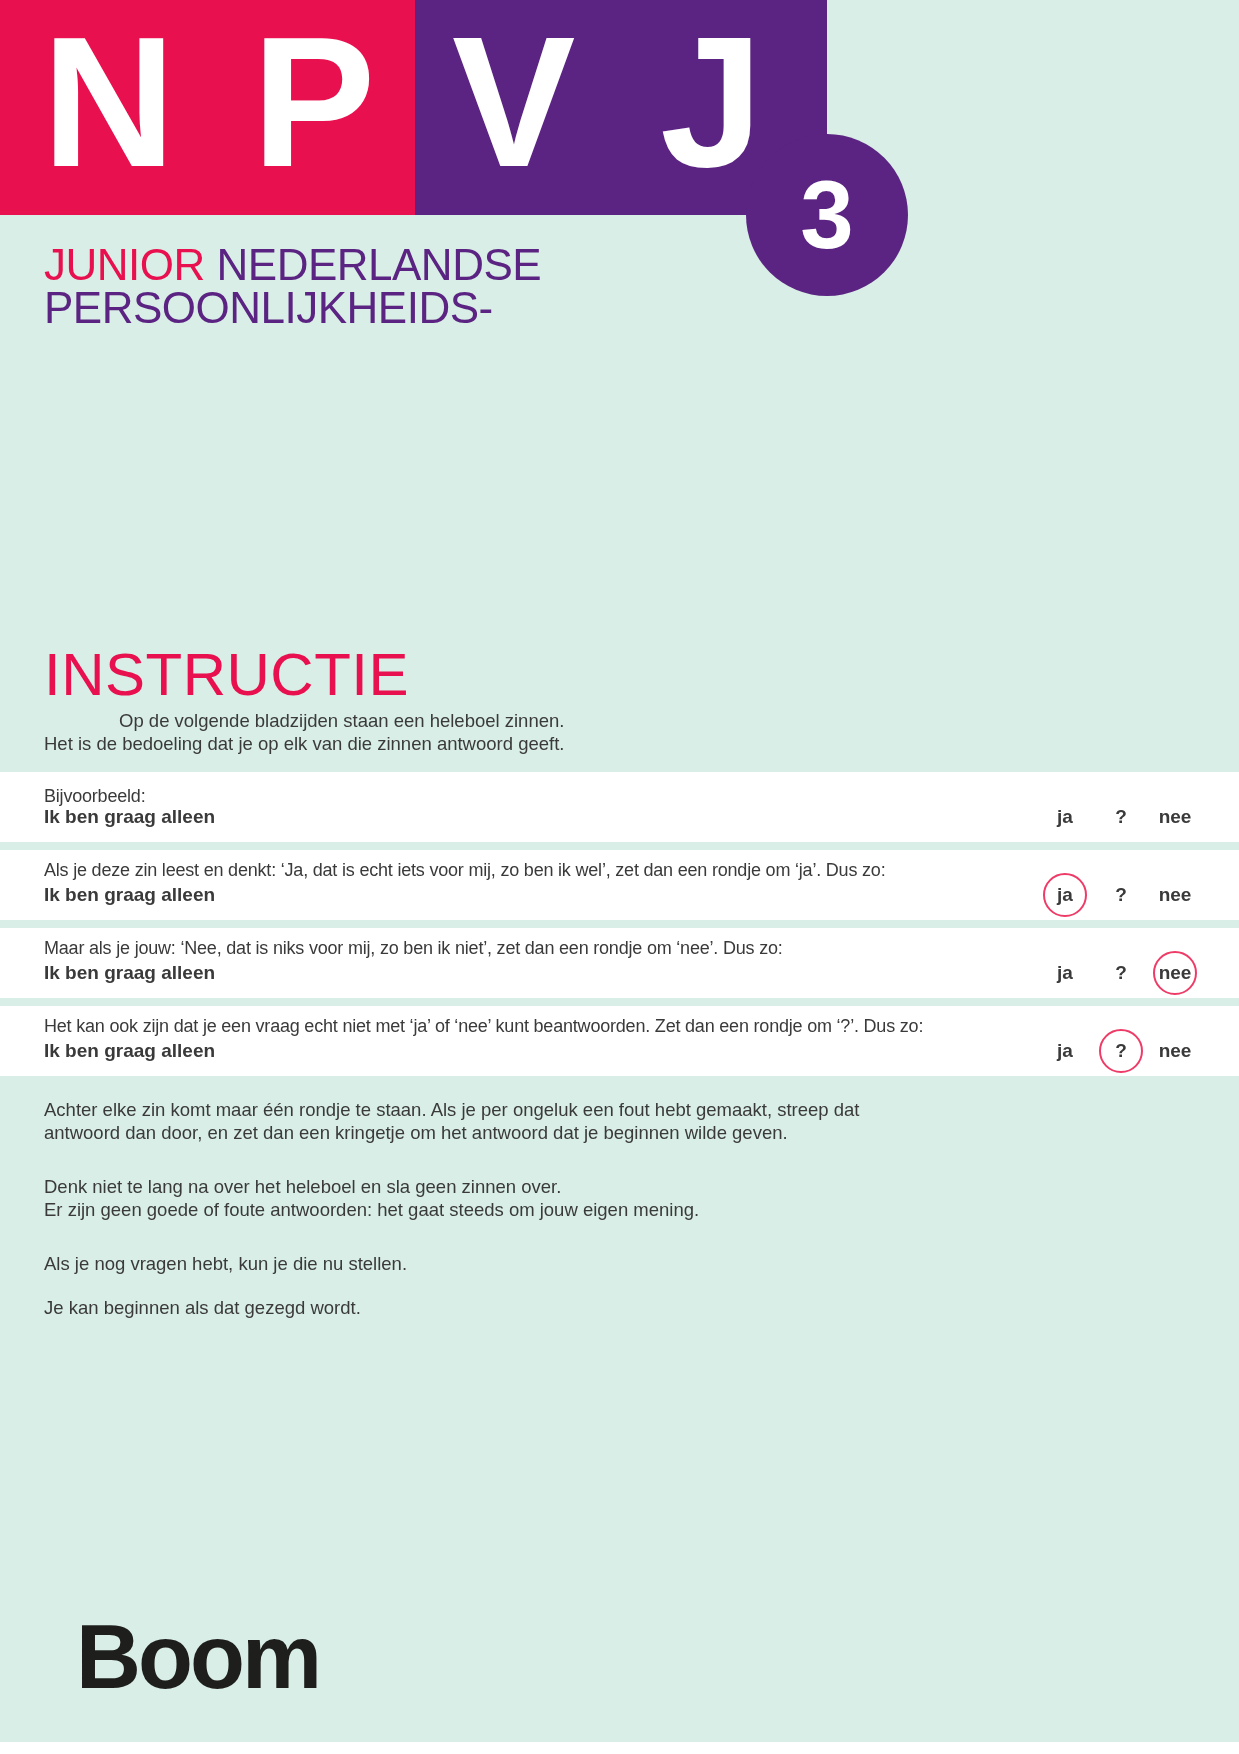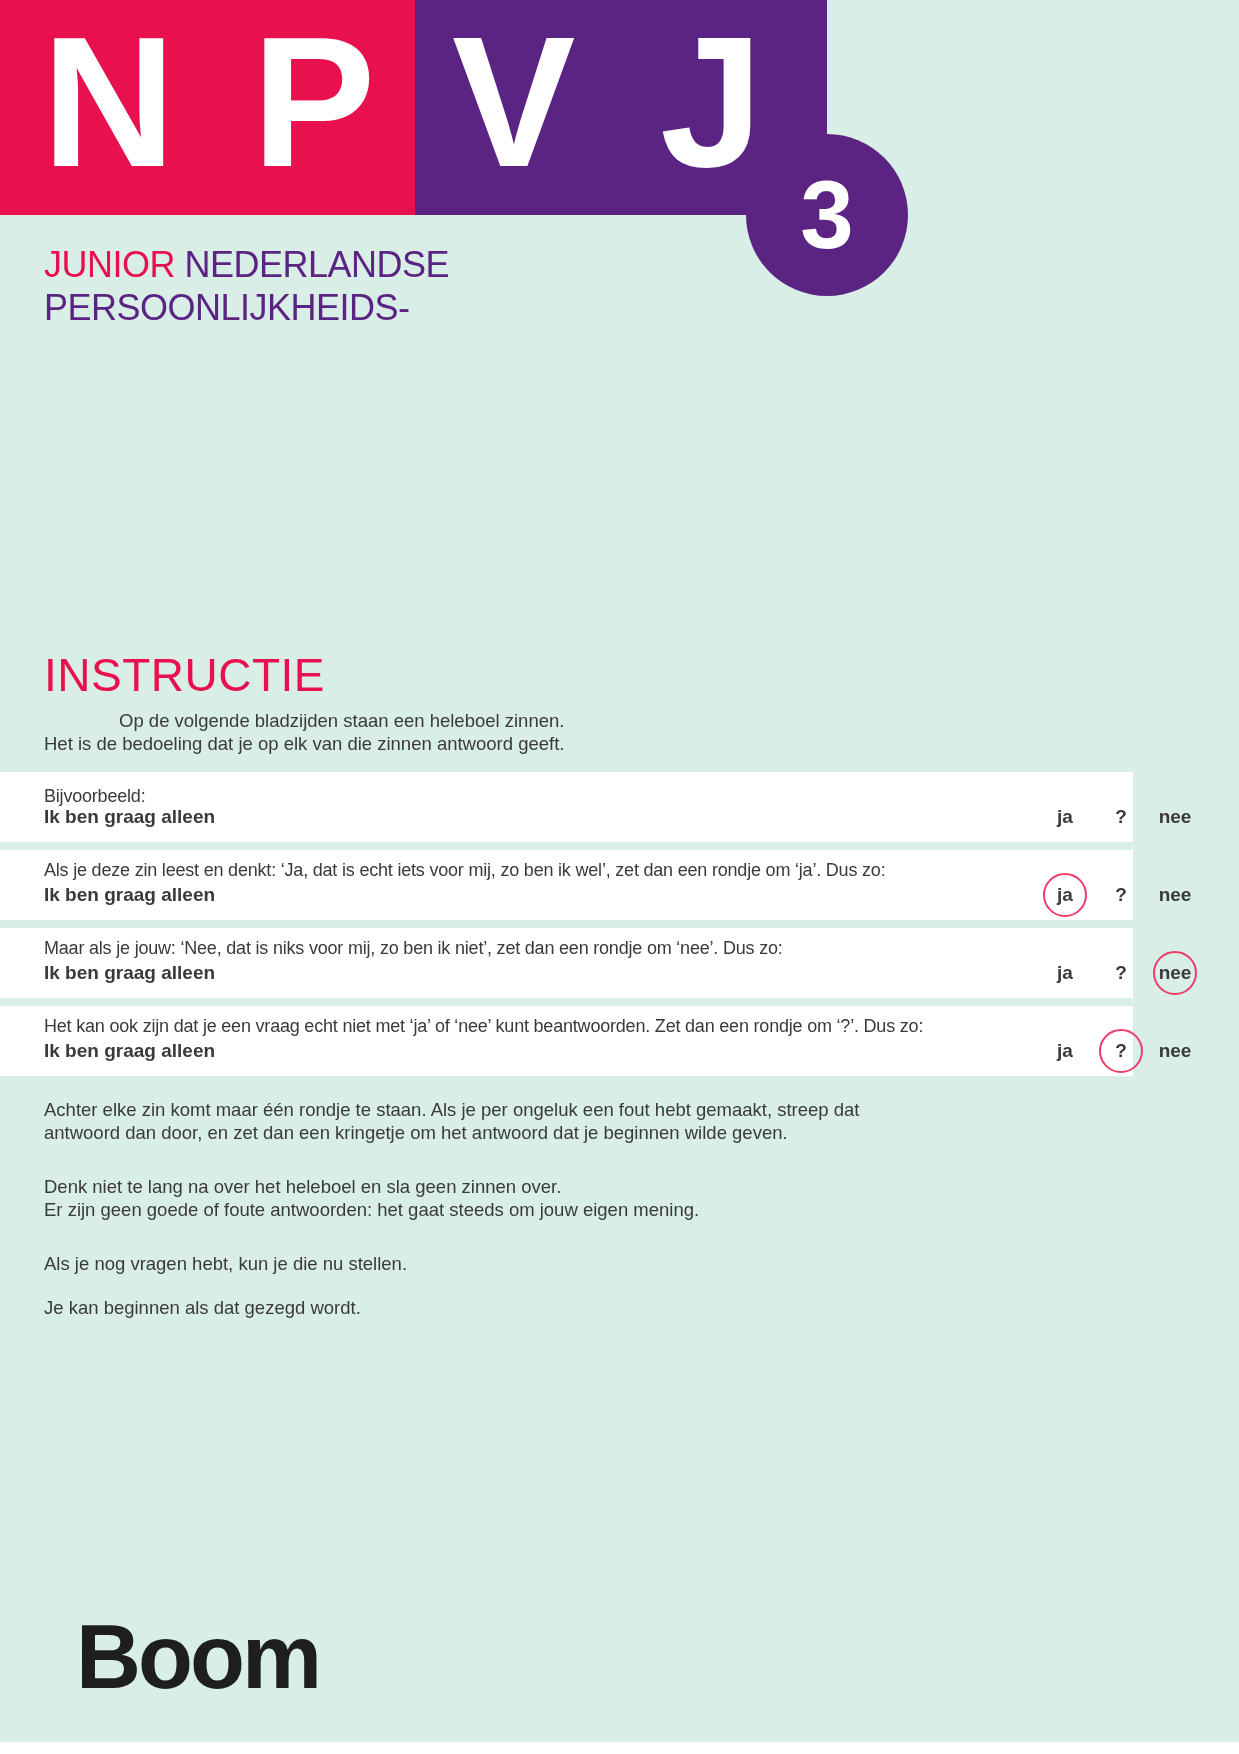--- a/index.html
+++ b/index.html
@@ -25,36 +25,36 @@
   .letter-j{left:660px;}
   .badge-circle{
     position:absolute;left:746px;top:134px;width:162px;height:162px;
     background:#5b2482;border-radius:50%;
     display:flex;align-items:center;justify-content:center;
   }
   .badge-circle .num{font-size:96px;font-weight:700;color:#ffffff;line-height:1;}
   
   .doc-title{
     position:absolute;left:44px;top:243px;
-    font-size:36px;line-height:43px;font-weight:300;
+    font-size:44px;line-height:43px;font-weight:300;
     letter-spacing:-0.5px;white-space:nowrap;
   }
   .t-red{color:#e8104e;}
   .t-purple{color:#5b2482;}
   
   .instructie-heading{
     position:absolute;left:44px;top:652px;
-    font-size:46px;line-height:46px;font-weight:300;color:#e8104e;
+    font-size:60px;line-height:46px;font-weight:300;color:#e8104e;
     letter-spacing:0.5px;
   }
   .intro-lines{position:absolute;left:44px;top:709px;font-size:18.5px;line-height:23px;text-align:right;}
   .intro-lines div{white-space:nowrap;}
   
   .band{
-    position:absolute;left:0;width:1133px;height:70px;background:#ffffff;
+    position:absolute;left:0;width:1239px;height:70px;background:#ffffff;
   }
   .band-1{top:772px;}
   .band-2{top:850px;}
   .band-3{top:928px;}
   .band-4{top:1006px;}
   .band-intro{
     position:absolute;left:44px;top:8px;
     font-size:18px;line-height:24px;letter-spacing:-0.2px;white-space:nowrap;
   }
   .band-1 .band-intro{top:12px;}

